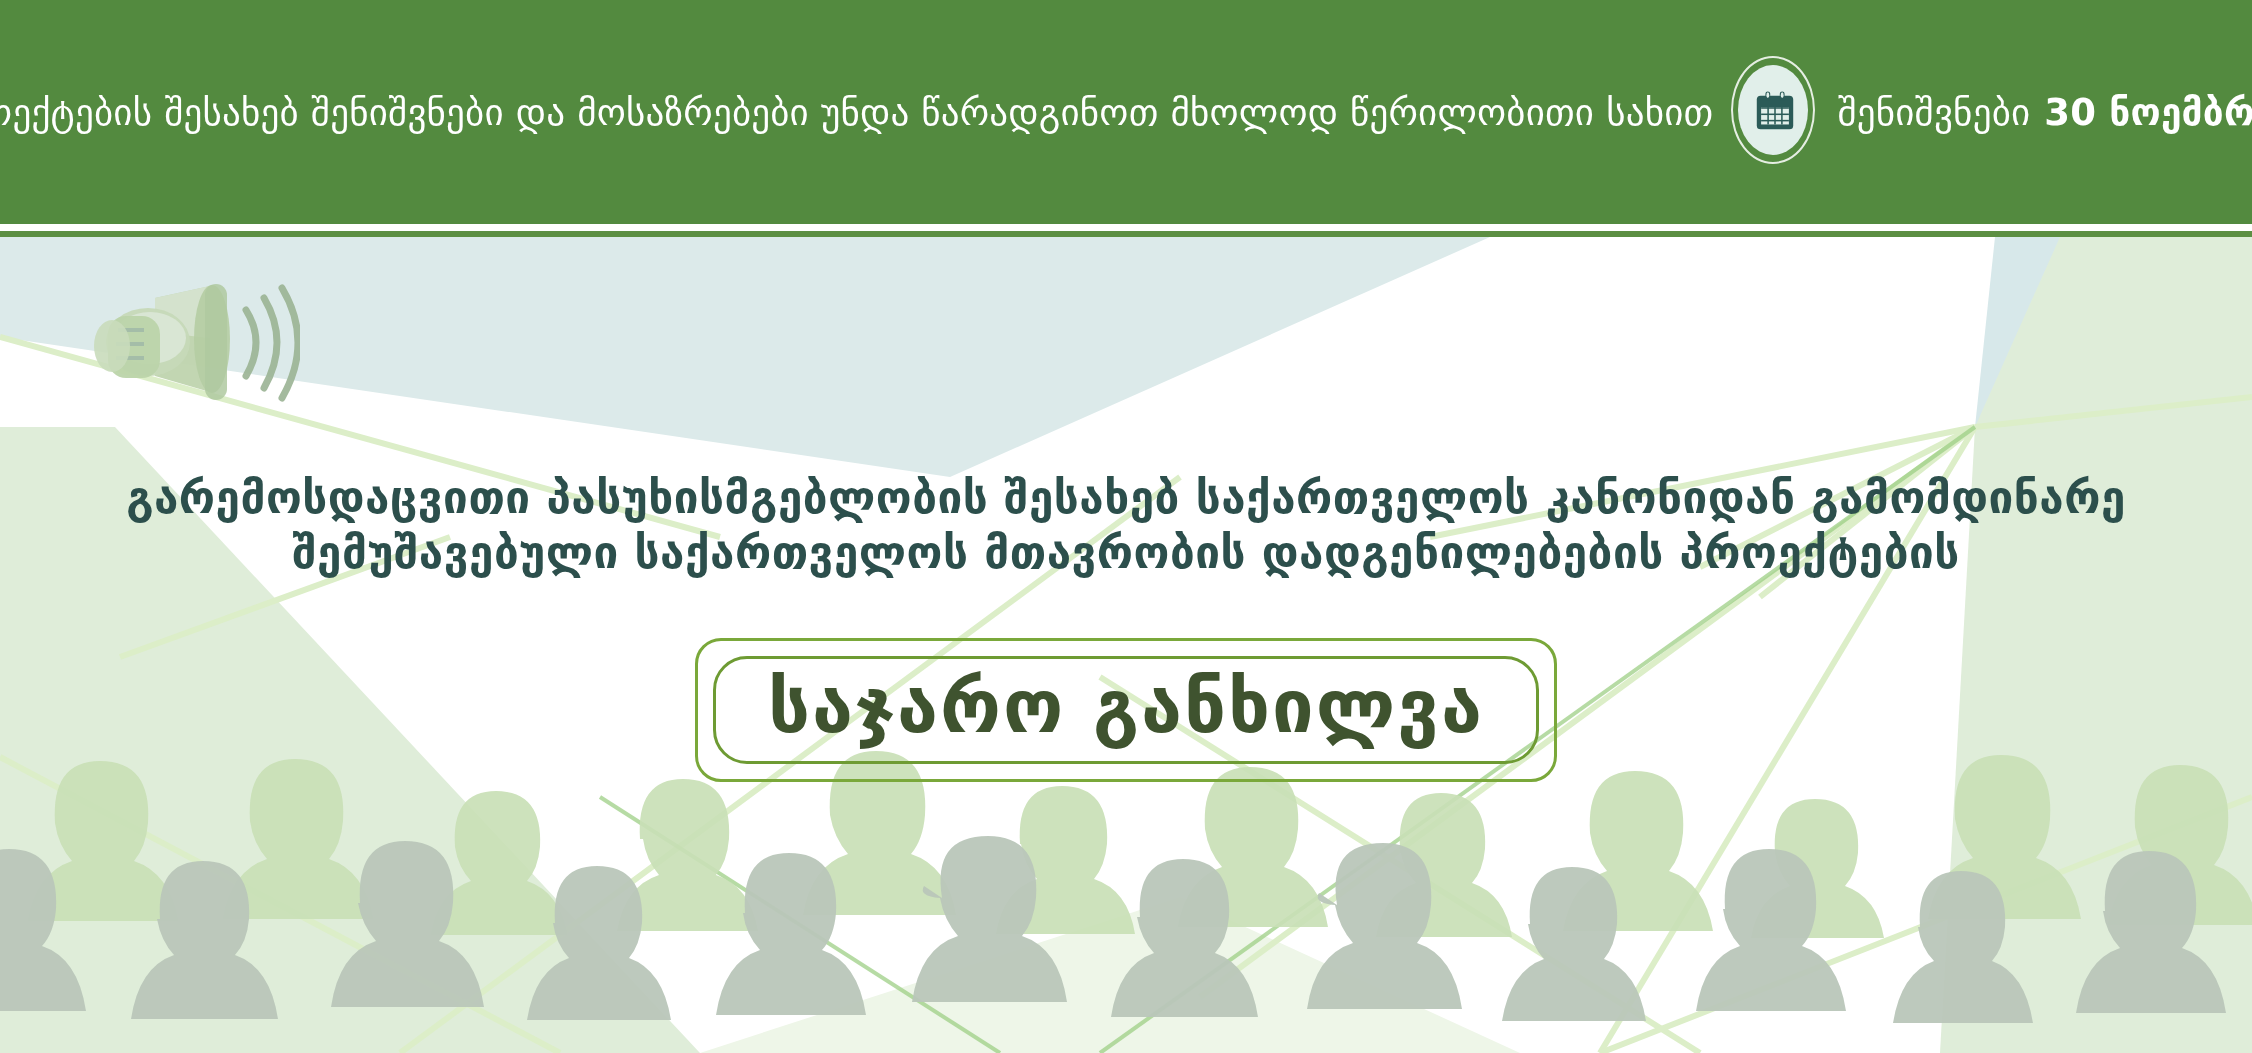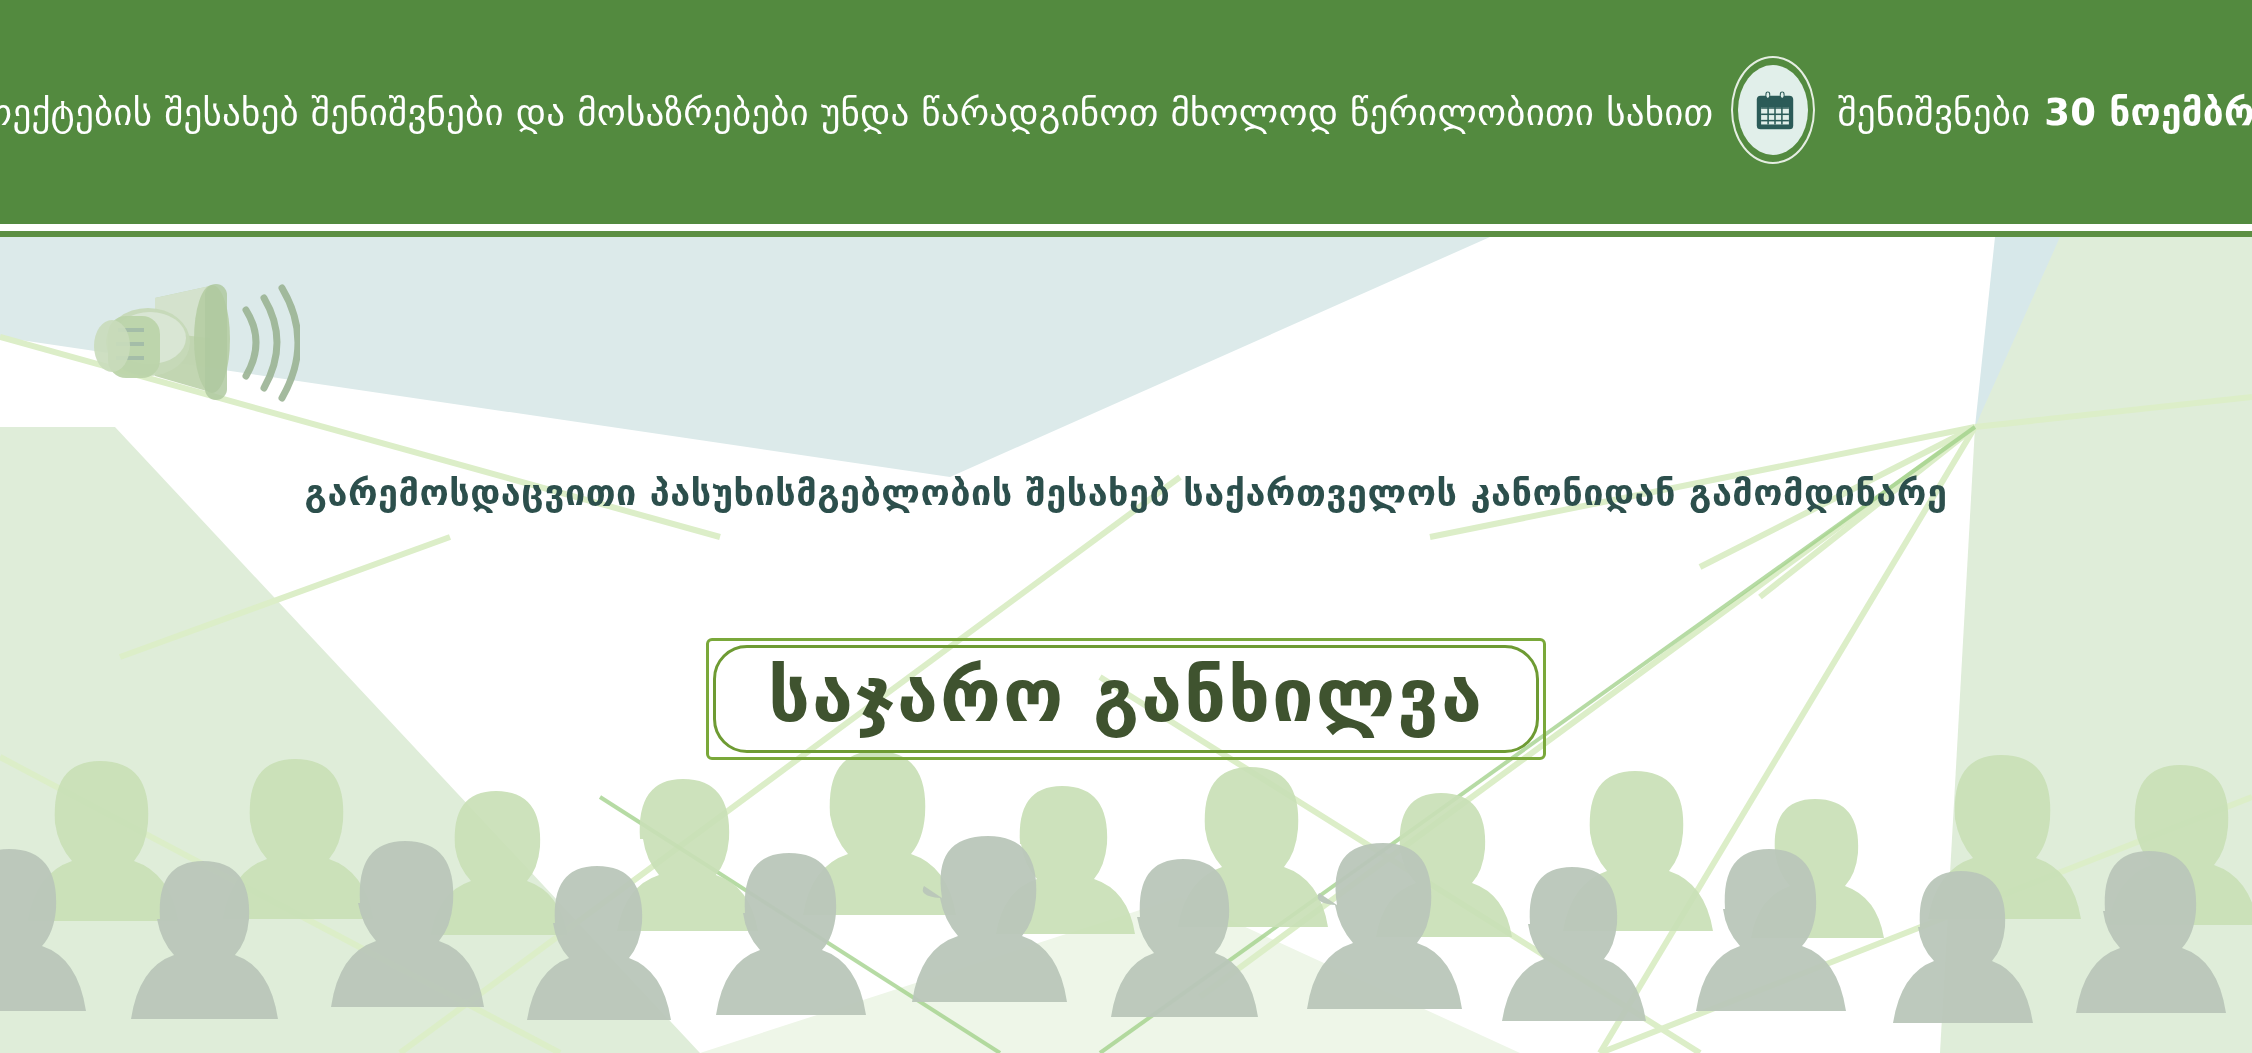--- a/index.html
+++ b/index.html
@@ -105,40 +105,40 @@
   }
 
   
   .headline {
     position: absolute;
     left: 0; top: 470px;
     width: 2252px;
     text-align: center;
     z-index: 20;
     color: #2C4F4C;
-    font-size: 36px;
+    font-size: 44px;
     font-weight: bold;
     line-height: 1.25;
     letter-spacing: 0.5px;
   }
   .headline .ln { display: block; }
 
   
   .boxwrap {
     position: absolute;
     left: 0; top: 638px;
     width: 2252px;
     display: flex;
     justify-content: center;
     z-index: 21;
   }
   .box-outer {
     border: 3px solid #7AA83A;
-    border-radius: 6px;
-    padding: 4px;
+    border-radius: 26px;
+    padding: 15px;
     background: transparent;
   }
   .box-inner {
     border: 3px solid #6E9B33;
     border-radius: 34px;
     padding: 10px 52px 18px 52px;
   }
   .box-text {
     color: #3F532F;
     font-size: 74px;
@@ -253,20 +253,21 @@
     </g>
     <g fill="none" stroke="#9DB596" stroke-width="7" stroke-linecap="round" opacity="0.92">
       <path d="M186 30 Q206 62 186 96"></path>
       <path d="M204 18 Q230 62 204 108"></path>
       <path d="M222 8 Q254 62 222 118"></path>
     </g>
   </svg>
 
   <div class="headline">
     <span class="ln">გარემოსდაცვითი პასუხისმგებლობის შესახებ საქართველოს კანონიდან გამომდინარე</span>
+    <span class="ln">შემუშავებული საქართველოს მთავრობის დადგენილებების პროექტების</span>
   </div>
 
   <div class="boxwrap">
     <div class="box-outer">
       <div class="box-inner">
         <div class="box-text">საჯარო განხილვა</div>
       </div>
     </div>
   </div>
 

